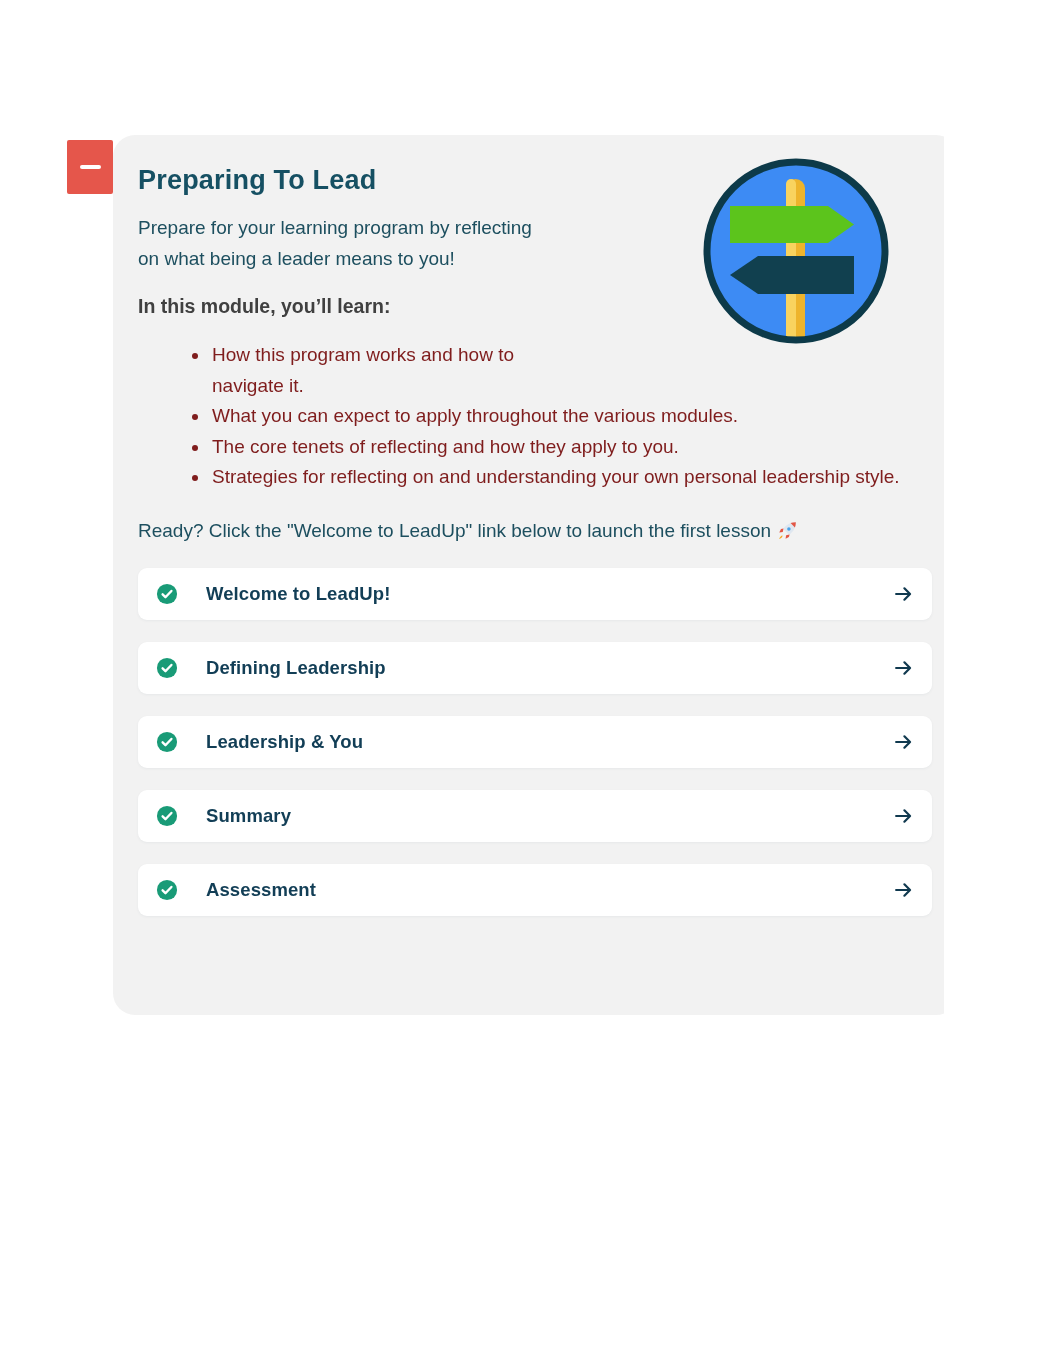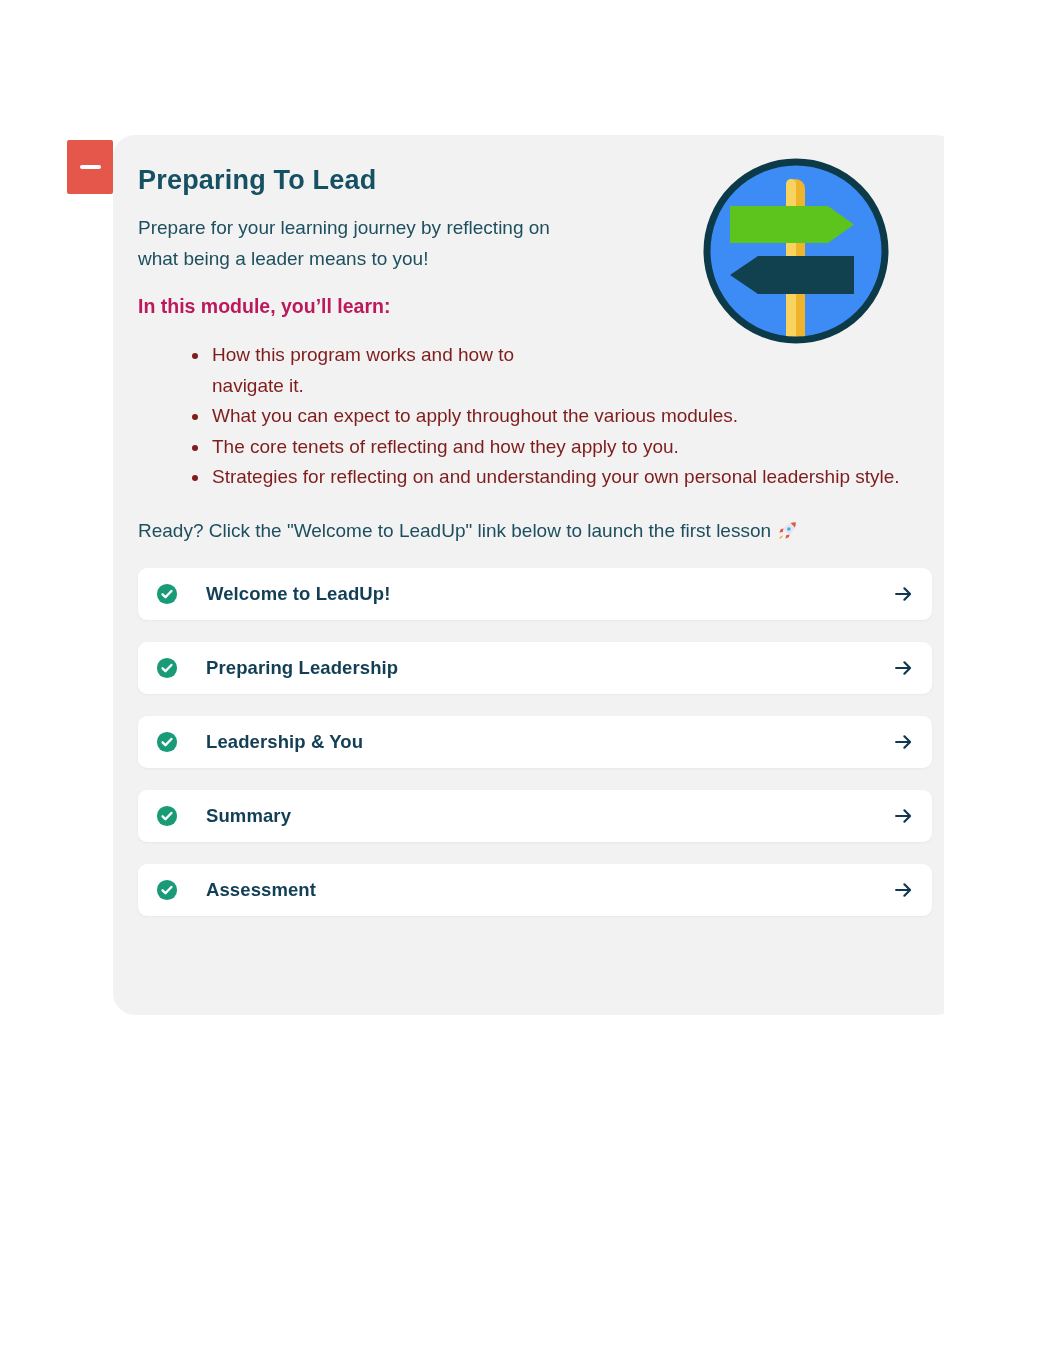--- a/index.html
+++ b/index.html
@@ -43,21 +43,21 @@
   .module-title {
     margin:8px 0 0; font-size:27px; line-height:34px;
     font-weight:700; color:#165063; letter-spacing:.2px;
   }
   .module-intro {
     margin:15px 0 0; font-size:19px; line-height:31px;
     color:#1d4f5f; max-width:460px;
   }
   .learn-heading {
     margin:20px 0 0; font-size:19.5px; line-height:24px;
-    font-weight:700; color:#be185d;
+    font-weight:700; color:#404040;
   }
   .learn-list {
     margin:22px 0 0; padding:0 0 0 72px;
     color:#7f1d1d;
   }
   .learn-list li {
     font-size:19px; line-height:30.5px; margin:0; padding-left:2px;
   }
   .cta-line {
     margin:25px 0 0; font-size:19px; line-height:26px; color:#1d4f5f;
@@ -107,21 +107,21 @@
           <rect x="90" y="28" width="10" height="175" rx="5" fill="#f9d35f"></rect>
           <polygon points="34,55 132,55 158,73.5 132,92 34,92" fill="#5cc41c"></polygon>
           <polygon points="62,105 158,105 158,143 62,143 34,124" fill="#11404f"></polygon>
         </g>
         <circle cx="100" cy="100" r="89" fill="none" stroke="#0d3a49" stroke-width="7"></circle>
       </svg>
     </figure>
 
     <h1 class="module-title">Preparing To Lead</h1>
 
-    <p class="module-intro">Prepare for your learning journey by reflecting on what being a leader means to you!</p>
+    <p class="module-intro">Prepare for your learning program by reflecting on what being a leader means to you!</p>
 
     <p class="learn-heading">In this module, you’ll learn:</p>
 
     <ul class="learn-list">
       <li>How this program works and how to navigate it.</li>
       <li>What you can expect to apply throughout the various modules.</li>
       <li>The core tenets of reflecting and how they apply to you.</li>
       <li>Strategies for reflecting on and understanding your own personal leadership style.</li>
     </ul>
 
@@ -151,21 +151,21 @@
         </span>
       </div>
 
       <div class="lesson-row">
         <span class="check-badge">
           <svg viewBox="0 0 24 24">
               <circle cx="12" cy="12" r="11" fill="#199b77"></circle>
               <path d="M7.2 12.4l3.1 3.1 6.5-6.8" stroke="#ffffff" stroke-width="2.6" fill="none" stroke-linecap="round" stroke-linejoin="round"></path>
             </svg>
         </span>
-        <span class="lesson-label">Preparing Leadership</span>
+        <span class="lesson-label">Defining Leadership</span>
         <span class="row-arrow">
           <svg viewBox="0 0 24 24">
               <path d="M4.5 12h15M13.5 5.8l6.2 6.2-6.2 6.2" stroke="#10394f" stroke-width="2.4" fill="none" stroke-linecap="round" stroke-linejoin="round"></path>
             </svg>
         </span>
       </div>
 
       <div class="lesson-row">
         <span class="check-badge">
           <svg viewBox="0 0 24 24">

